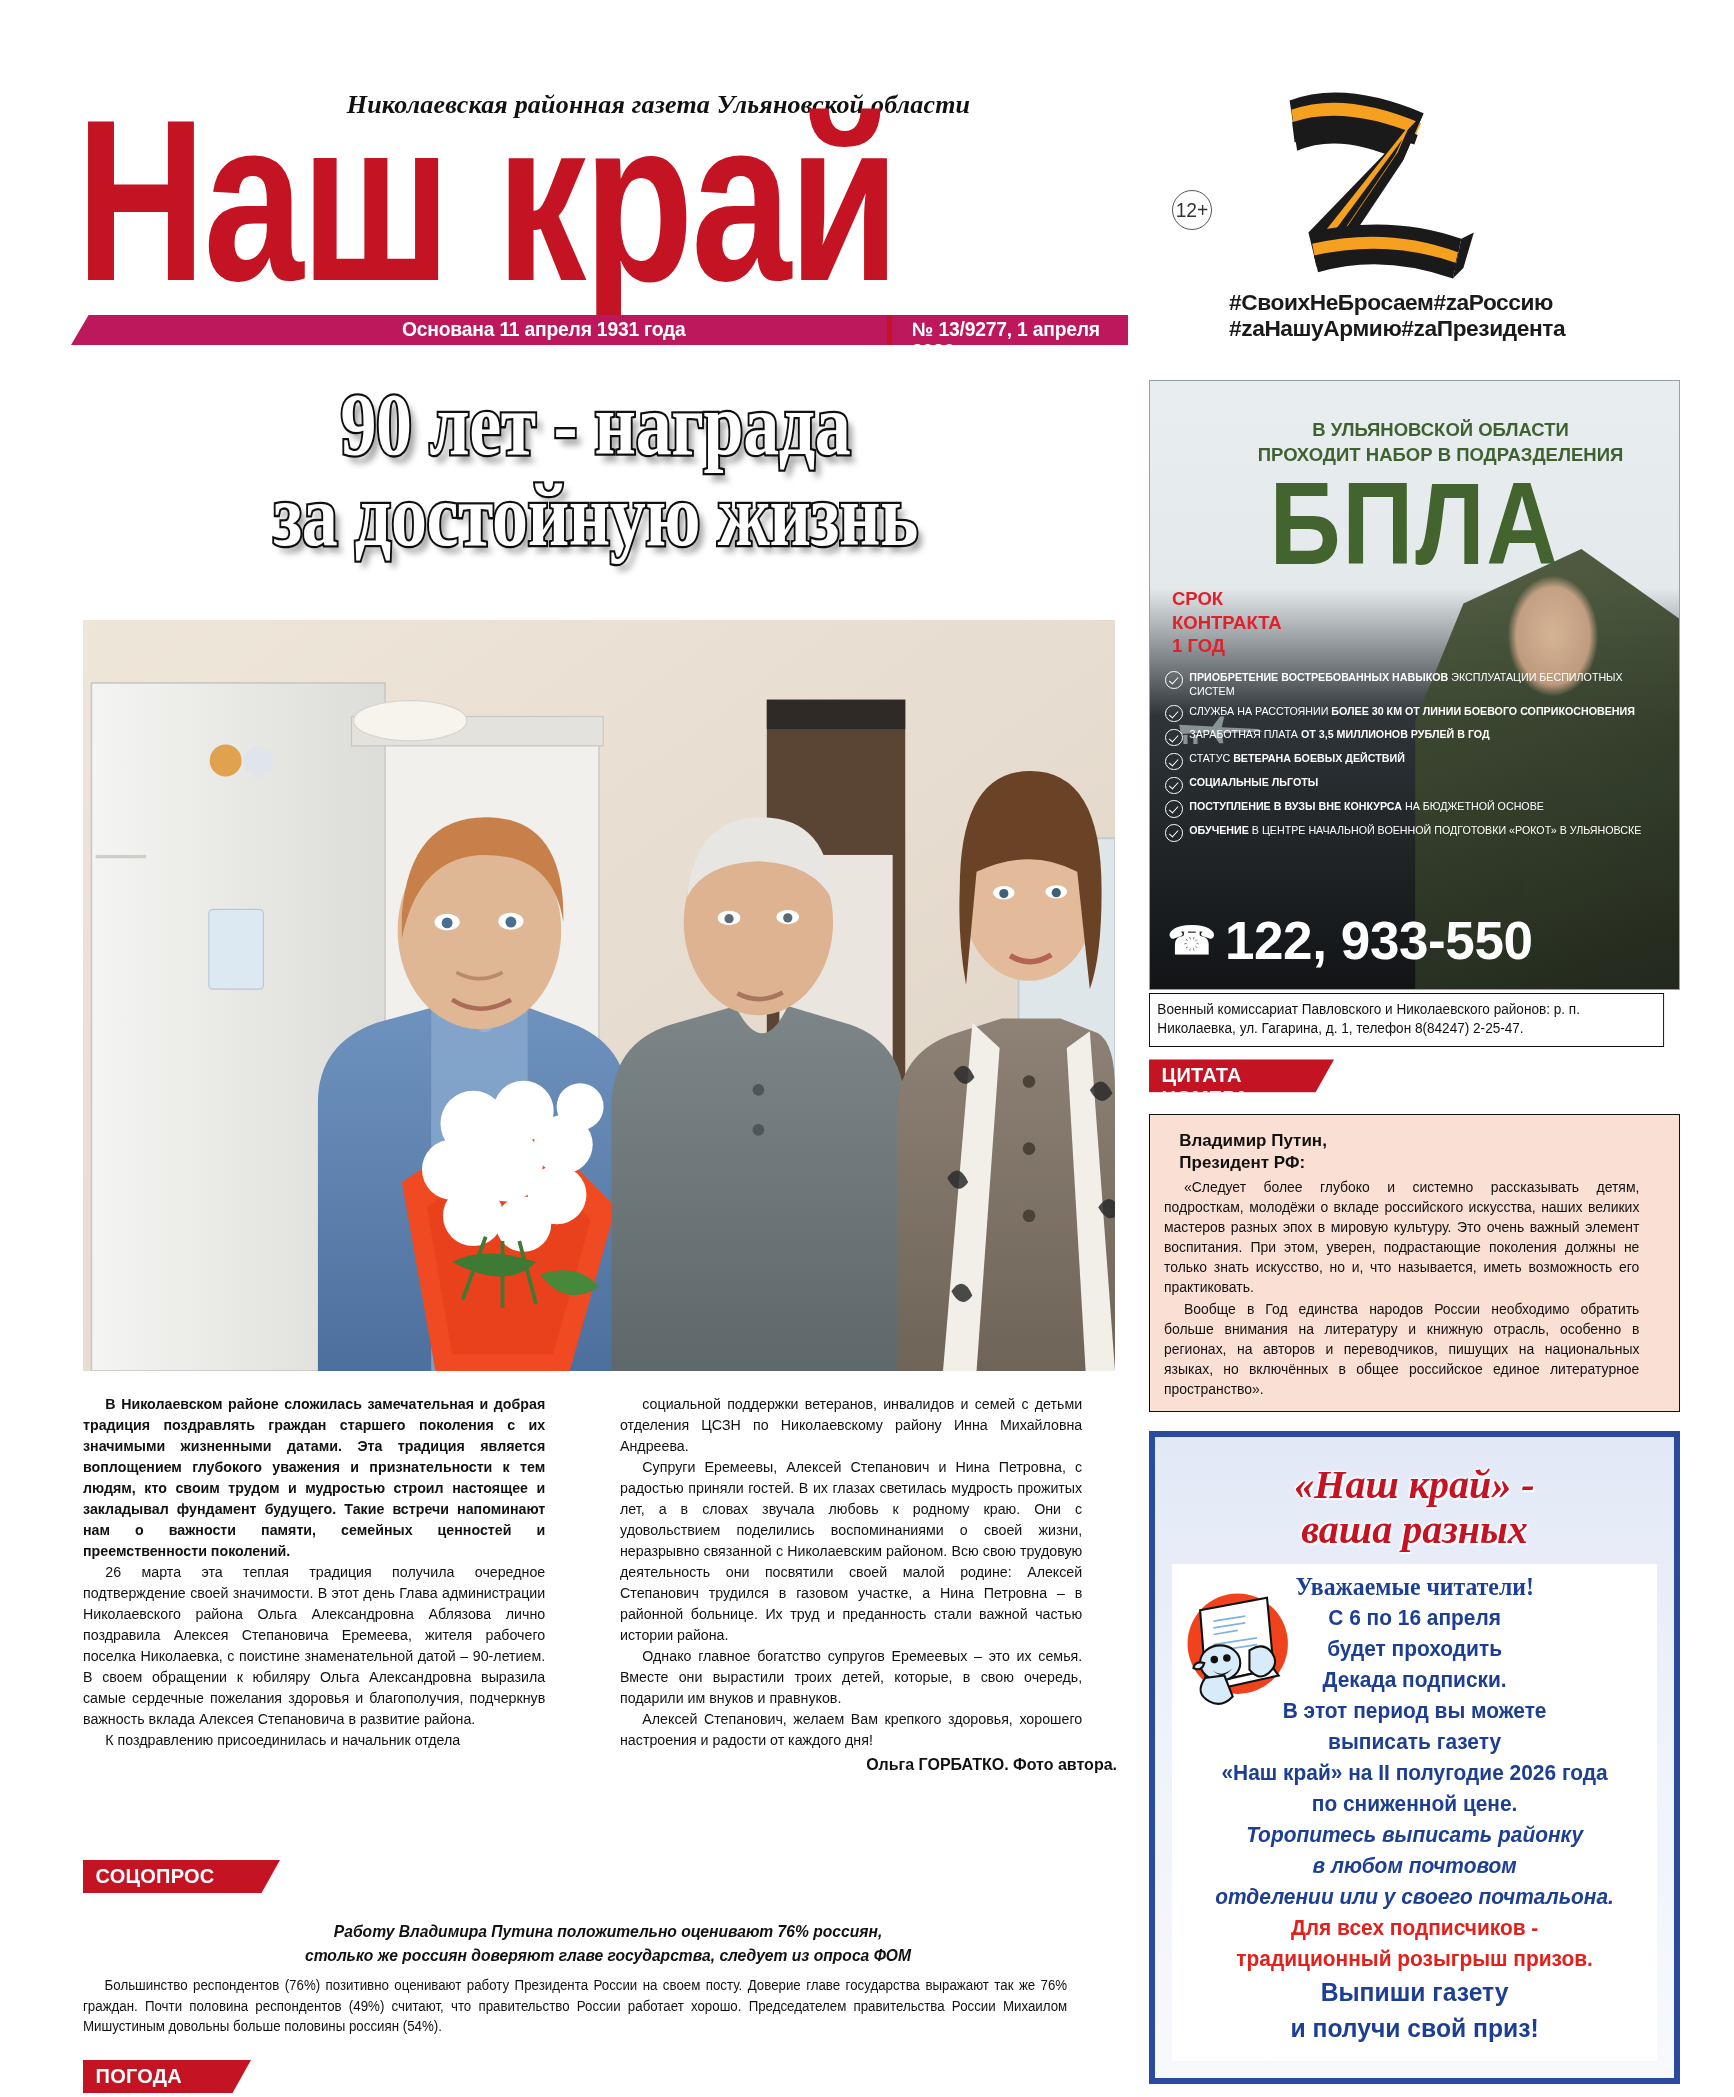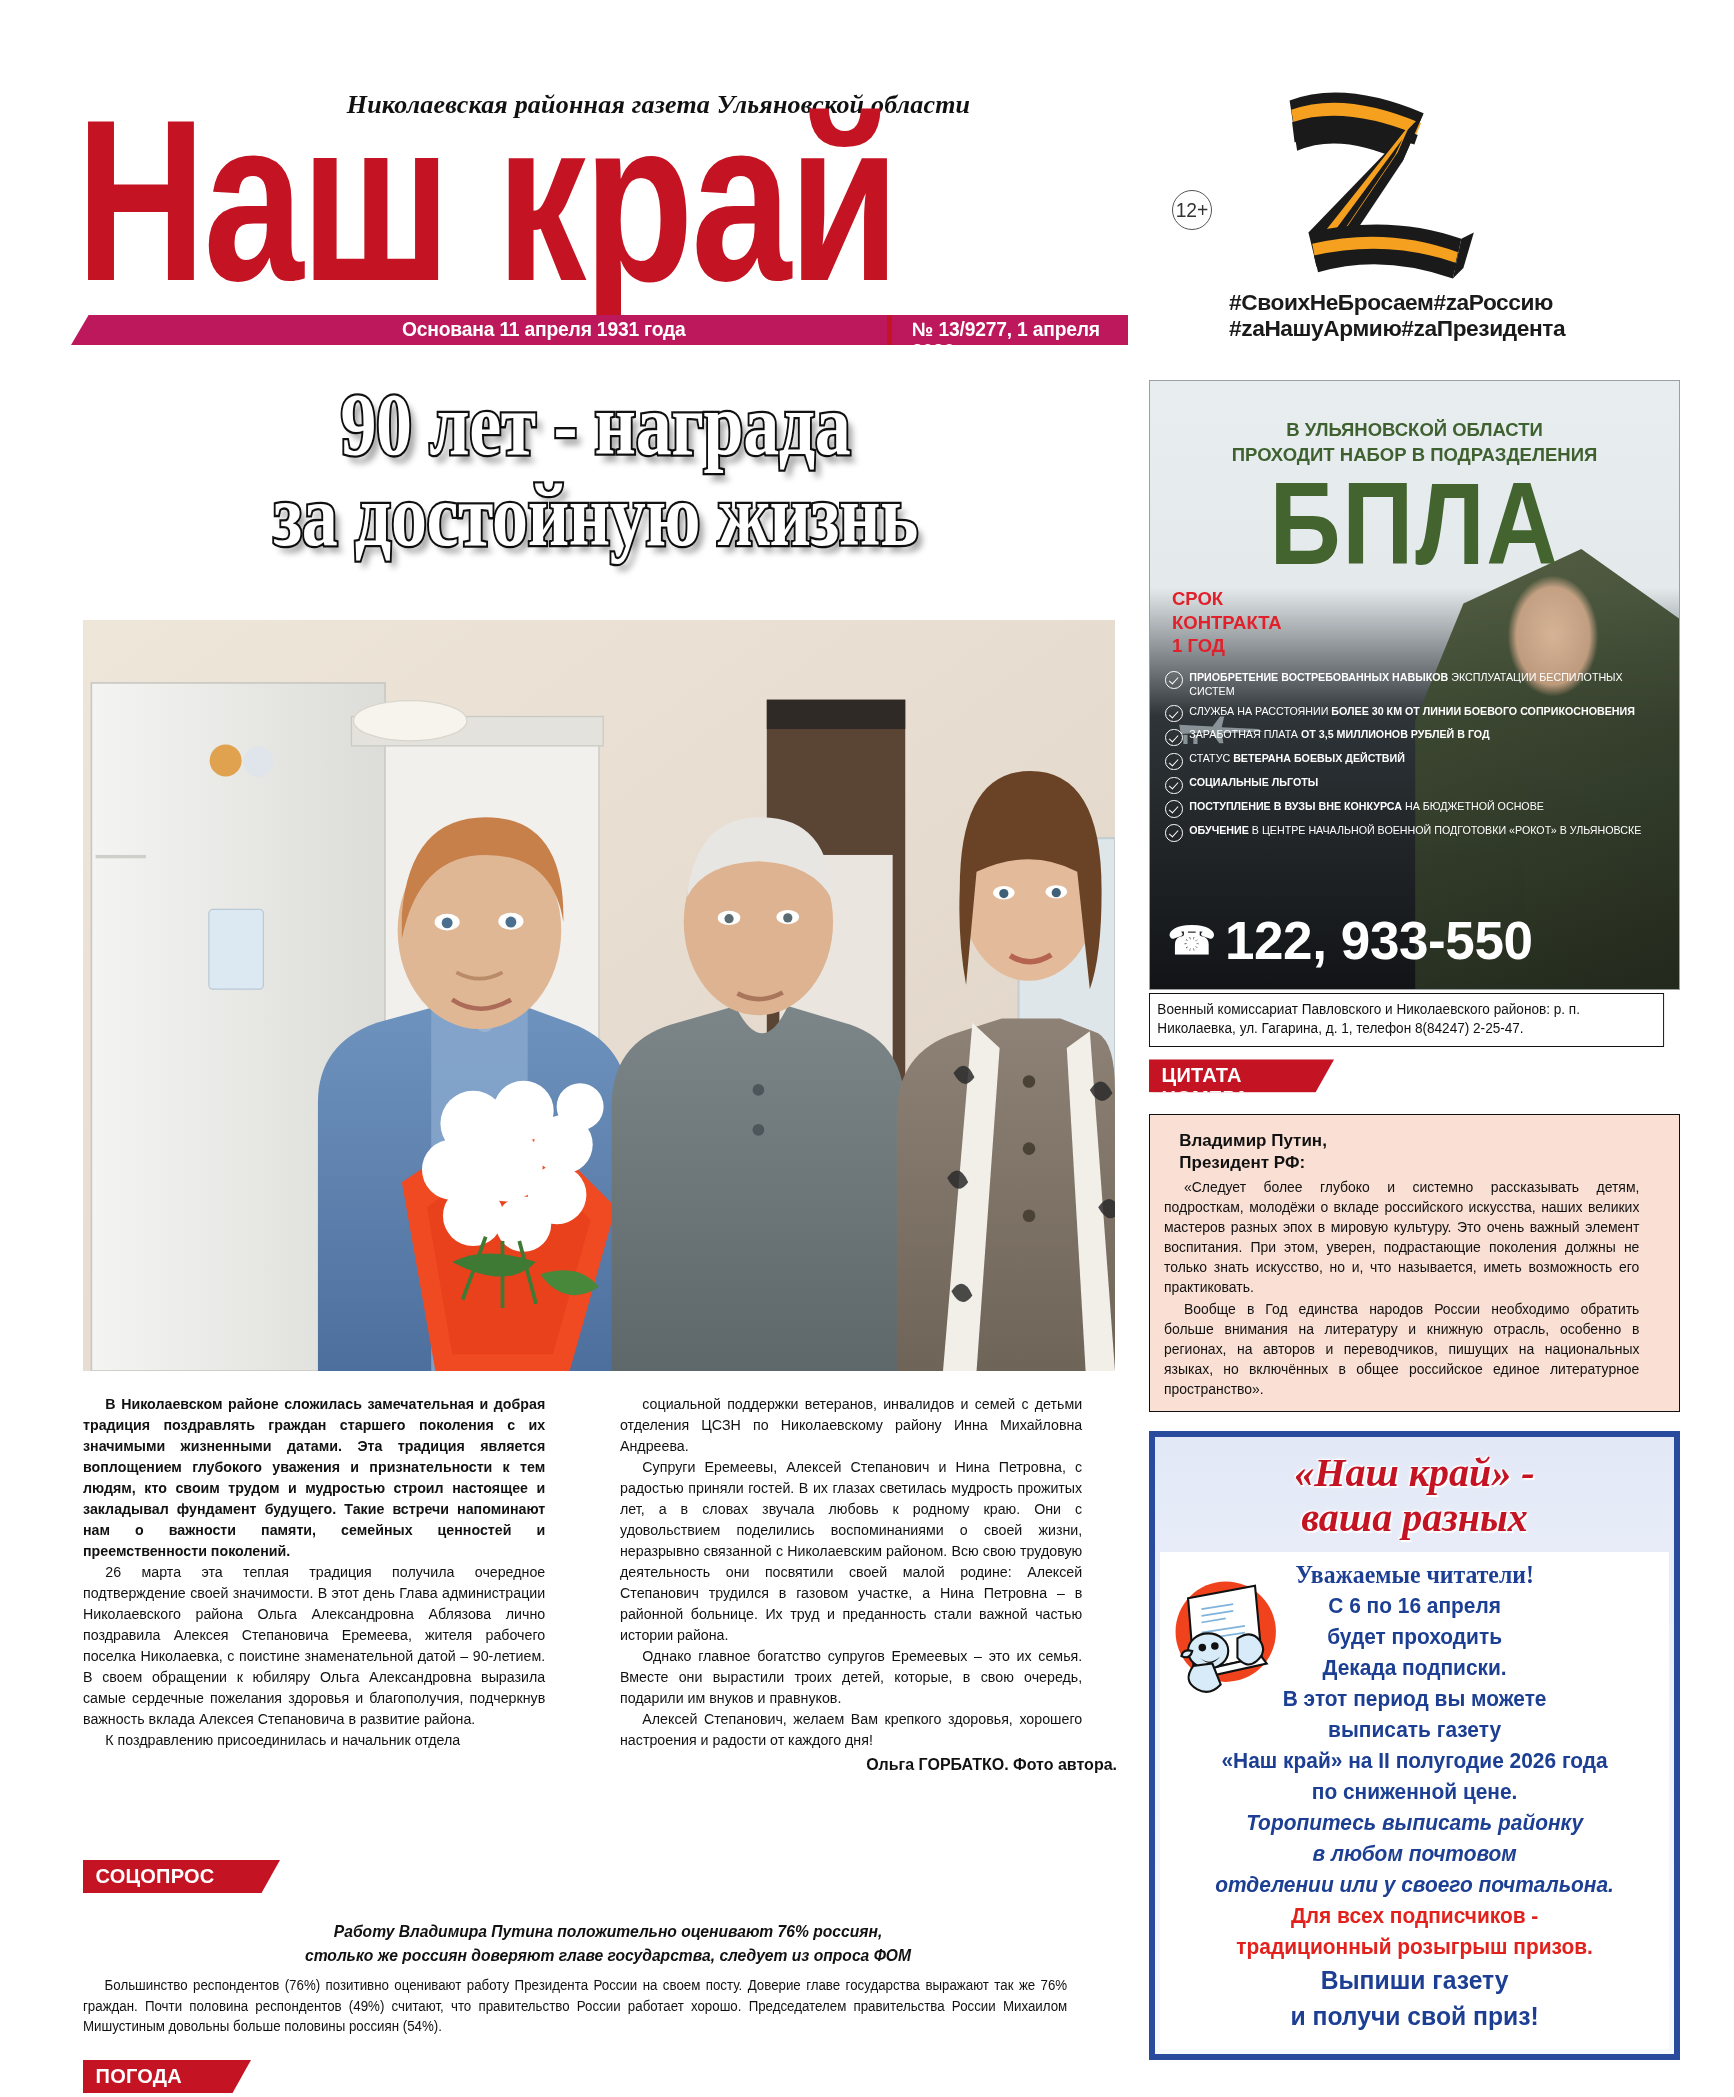--- a/index.html
+++ b/index.html
@@ -144,21 +144,21 @@
 
   
   .bpla {
     position: relative; width: 531px; height: 610px; overflow: hidden;
     border: 0.8px solid #9aa0a3;
     background: linear-gradient(180deg,#e8eef0 0%, #e4eaec 34%, #2e3438 55%, #121416 100%);
   }
   .bpla-top1, .bpla-top2 {
     position: absolute; width: 100%; text-align: center;
     font-family: "Liberation Sans", sans-serif; font-weight: bold;
-    color: #3f6130; letter-spacing: 0px;
+    color: #3f6130; letter-spacing: 0px; margin-left: 26px;
   }
   .bpla-top1 { top: 38px; font-size: 18.5px; }
   .bpla-top2 { top: 63px; font-size: 18.5px; }
   .bpla-big {
     position: absolute; top: 84px; width: 100%; text-align: center;
     font-family: "Liberation Sans", sans-serif; font-weight: bold;
     font-size: 99px; line-height: 99px; color: #44642f; letter-spacing: 1.7px;
     transform: scaleY(1.18); transform-origin: center top;
   }
   .bpla-term {
@@ -220,21 +220,21 @@
     font-family: "Liberation Sans", sans-serif; font-size: 14.7px; line-height: 20px;
     text-align: justify; text-indent: 21px; margin-top: 1.7px;
     transform: scaleX(0.95); transform-origin: left top;
   }
 
   
   .subad {
     width: 531px; margin-top: 19.3px;
     border: 6.7px solid #2a4a9e;
     background: linear-gradient(180deg,#e2e8f6 0%, #eef2fa 45%, #f7f9fd 100%);
-    padding: 0;
+    padding: 12px;
   }
   .subad-title {
     text-align: center; padding: 12.6px 4.2px 4.2px 4.2px;
     font-family: "Liberation Serif", serif; font-style: italic; font-weight: bold;
     font-size: 40px; line-height: 45px; color: #c41322;
     text-shadow: 0 0 5px #fff, 1.7px 1.7px 0 #fff, -1.3px -1.3px 0 #fff;
   }
   .subad-body { background: #ffffff; margin: 7.6px 5px 5px 5px; padding: 7.6px 5.9px 14.3px 5.9px; position: relative; }
   .newsboy { position: absolute; left: 2.5px; top: 17px; width: 138px; height: 138px; }
   .subad-lines { text-align: center; }

